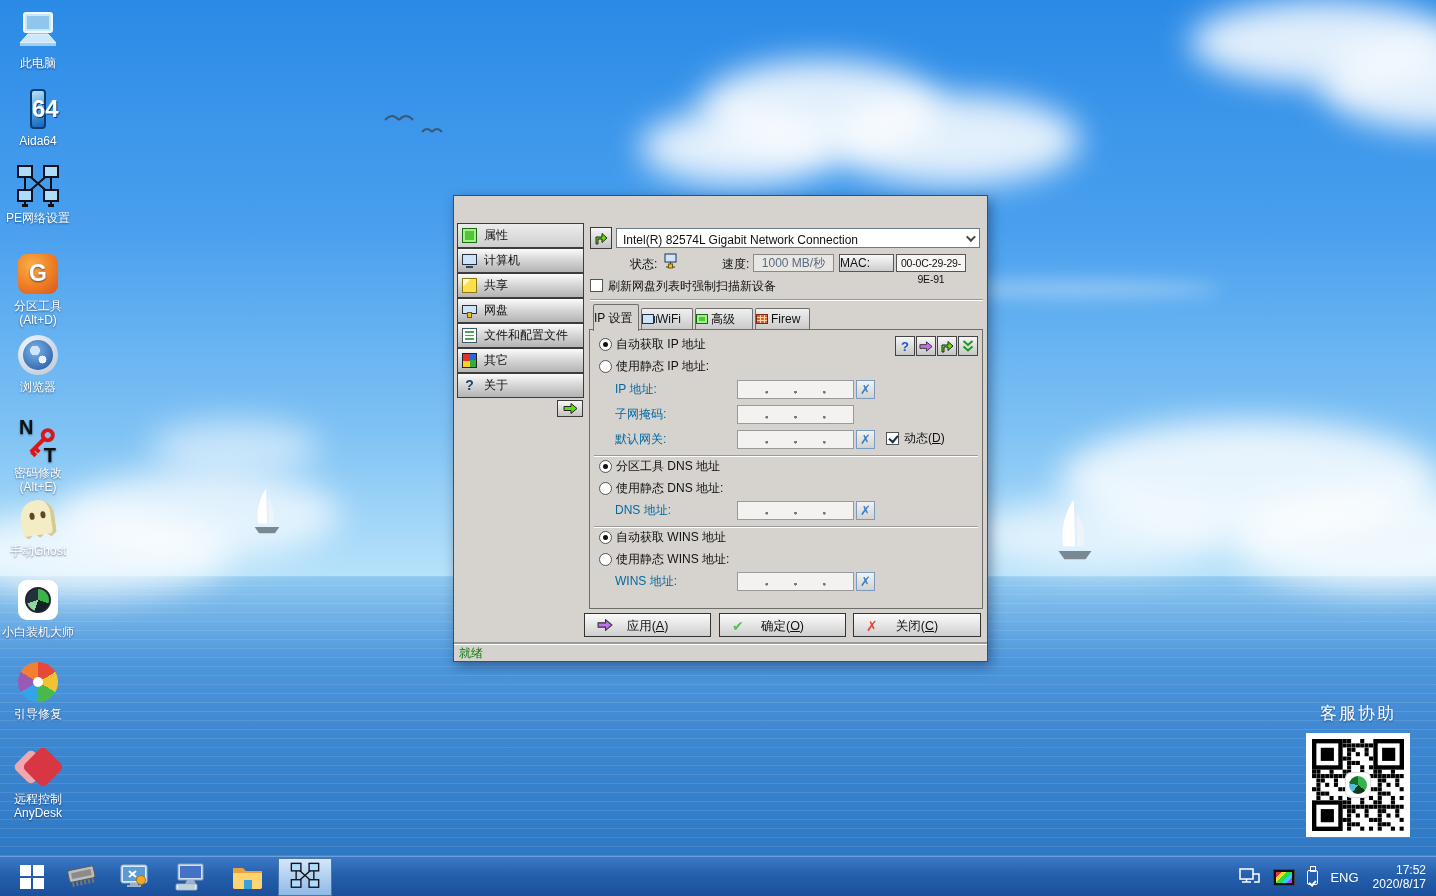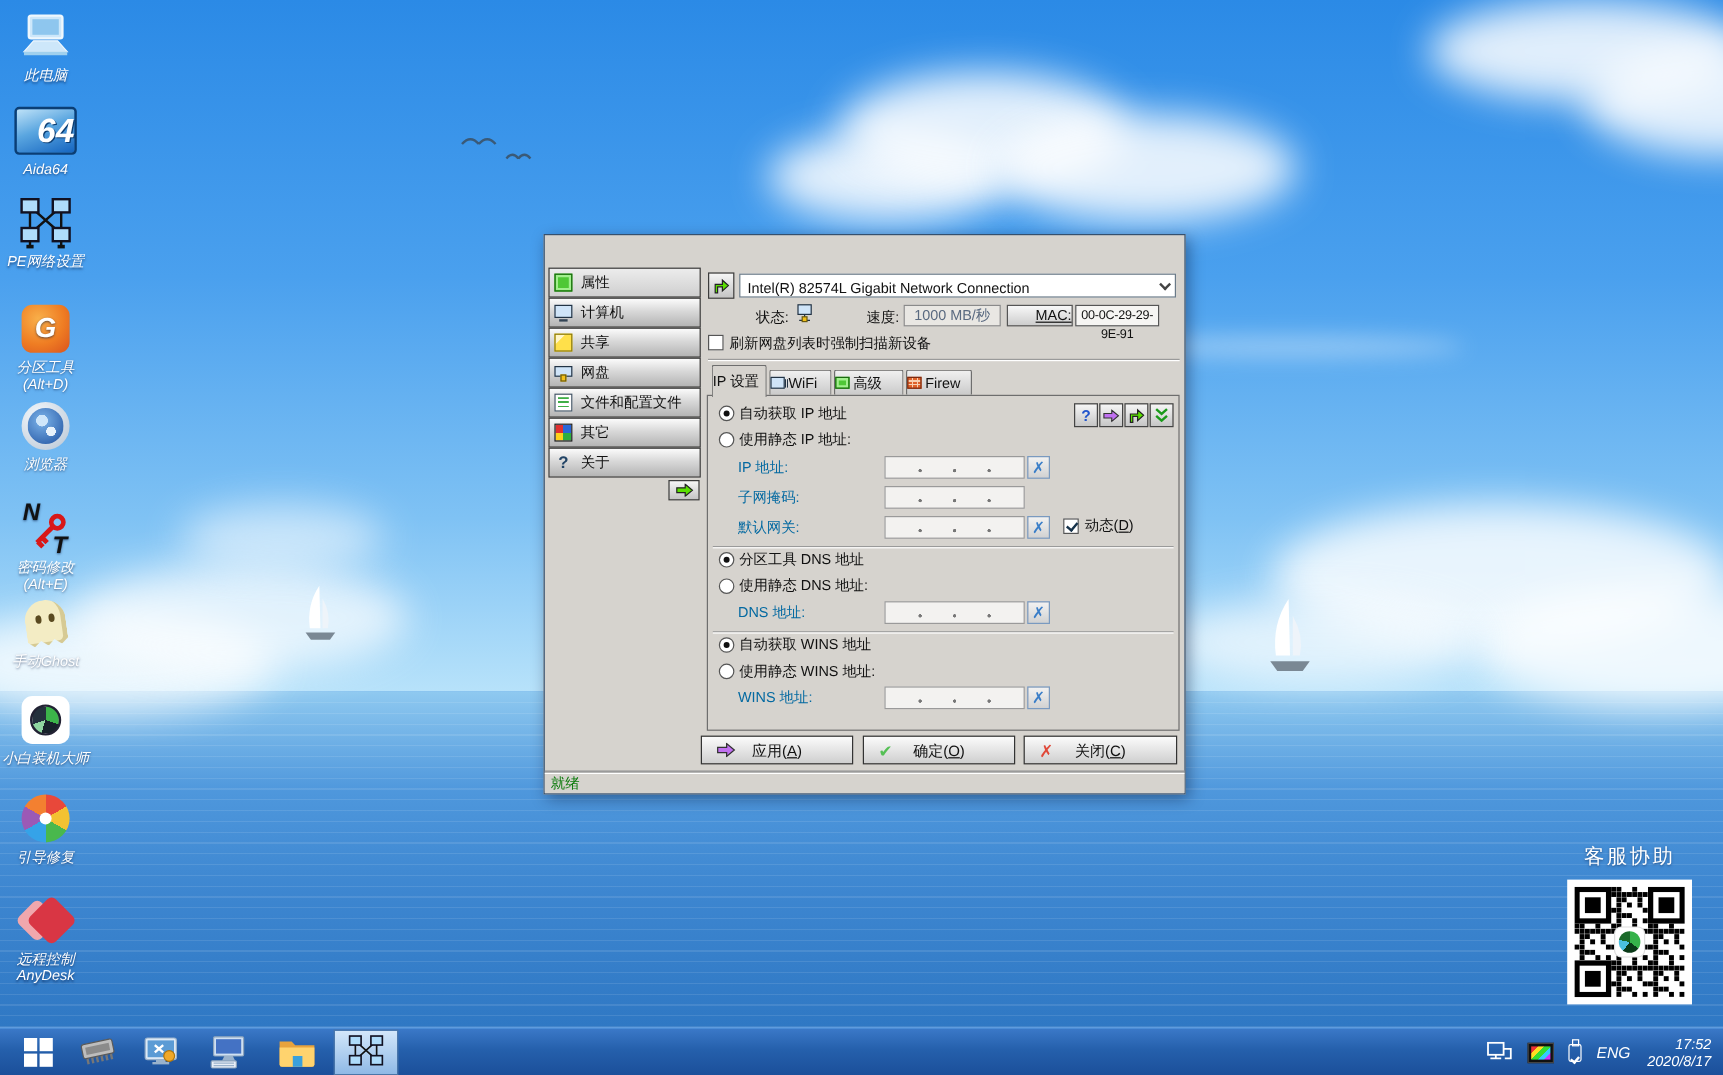--- a/index.html
+++ b/index.html
@@ -12,27 +12,27 @@
   .sea { position:absolute; left:0; top:576px; width:1436px; height:280px;
          background:linear-gradient(180deg,#8fc9f0 0%,#4e97dc 30%,#3d86d0 60%,#2f78c4 100%); }
   .sea::before { content:""; position:absolute; inset:0;
          background:repeating-linear-gradient(180deg, rgba(255,255,255,.10) 0 1px, transparent 1px 9px); }
   .cloud { position:absolute; background:#fff; border-radius:50%; filter:blur(16px); opacity:.85; }
   .streak { position:absolute; background:#fff; border-radius:50%; filter:blur(9px); opacity:.35; }
   .bird-svg { position:absolute; }
 
   
   .dicon { position:absolute; left:2px; width:72px; text-align:center; color:#fff;
-           font-size:12px; line-height:14px; text-shadow:0 1px 2px rgba(0,20,60,.6); z-index:3; cursor:default;font-style:italic; }
+           font-size:12px; line-height:14px; text-shadow:0 1px 2px rgba(0,20,60,.6); z-index:3; cursor:default; }
   .dicon .art { height:46px; display:flex; align-items:center; justify-content:center; margin-bottom:2px; }
   .dicon .l2:empty { display:none; }
   .dicon .lbl span { display:block; }
-  .sq64 { width:52px; height:40px; border-radius:4px; border:2px solid #0b3e74;
+  .sq64 { width:16px; height:40px; border-radius:4px; border:2px solid #0b3e74;
           background:linear-gradient(160deg,#bfe2f8 0%,#5aa6e0 45%,#1565c0 100%);
-          color:#fff; font-weight:bold; font-size:28px; line-height:36px; text-align:right;
+          color:#fff; font-weight:bold; font-size:24px; line-height:36px; text-align:center;
           text-shadow:1px 1px 0 #0b3e74; }
   .diskg { width:40px; height:40px; border-radius:9px;
            background:radial-gradient(circle at 35% 30%,#f9b04a,#ef7d23 55%,#d9531e 100%);
            color:#fff; font-weight:bold; font-size:23px; line-height:38px; text-align:center; }
   .globe { width:40px; height:40px; border-radius:50%; background:radial-gradient(circle at 35% 30%,#f4f8fc,#c3cfdc 80%);
            display:flex; align-items:center; justify-content:center; }
   .globe i { display:block; width:30px; height:30px; border-radius:50%;
            background:radial-gradient(circle at 40% 35%,#cfe6fa 0 18%,transparent 19%),
                       radial-gradient(circle at 65% 65%,#e8f2fb 0 14%,transparent 15%),
                       radial-gradient(circle at 40% 35%,#7db4ea,#2c5faa 85%); }
@@ -104,22 +104,22 @@
               background:linear-gradient(180deg,#f6f6f6,#c4c4c4); border:1px solid #3c3c3c; }
 
   
   .combobox { position:absolute; left:162px; top:32px; width:364px; height:20px; background:#fff;
               border:1px solid #6a7a88; display:flex; align-items:center; padding:4px 20px 0 6px; cursor:pointer; }
   .combobox .chev { position:absolute; right:6px; top:6px; width:7px; height:7px;
               border-right:2px solid #444; border-bottom:2px solid #444; transform:rotate(45deg) translateY(-2px); }
   .slabel { position:absolute; height:16px; line-height:16px; }
   .sunkbox { position:absolute; height:18px; line-height:16px; text-align:center;
              background:#e9e7e3; border:1px solid #8a8a8a; color:#5a6a80; }
-  .raisedbox { position:absolute; height:18px; line-height:16px; text-align:right;
-             background:linear-gradient(180deg,#f8f8f8,#cdcdcd); border:1px solid #555; color:#111;text-decoration:underline; }
+  .raisedbox { position:absolute; height:18px; line-height:16px; text-align:left;
+             background:linear-gradient(180deg,#f8f8f8,#cdcdcd); border:1px solid #555; color:#111; }
   .valbox { position:absolute; height:18px; line-height:16px; text-align:center; background:#f6f5f3;
              border:1px solid #555; font-size:10.5px; letter-spacing:-0.2px; }
 
   .checkbox { position:absolute; width:13px; height:13px; background:#fff; border:1px solid #555; }
   .checkbox.checked::after { content:""; position:absolute; left:2px; top:2px; width:7px; height:4px;
              border-left:2px solid #16324a; border-bottom:2px solid #16324a; transform:rotate(-50deg); }
   .radio { position:absolute; width:13px; height:13px; border-radius:50%; background:#fff; border:1px solid #555; }
   .radio.sel::after { content:""; position:absolute; inset:3px; border-radius:50%; background:#111; }
   .lbl12 { position:absolute; height:15px; line-height:15px; white-space:nowrap; }
   .dim { color:#0369a1; }
@@ -164,21 +164,21 @@
                border-top:1px solid #fff; box-shadow:0 -2px 0 #9a9a9a; color:#0a7a0a;
                line-height:16px; padding-left:5px; }
 
   
   .taskbar { position:absolute; left:0; top:856px; width:1436px; height:40px; z-index:20;
              background:linear-gradient(180deg,#3b79c8 0%,#2560ac 45%,#1b4f9a 100%); border-top:1px solid #6ba0dc; }
   .tbtn { position:absolute; top:1px; height:38px; display:flex; align-items:center; justify-content:center; cursor:pointer; }
   .tbtn.active { background:linear-gradient(180deg,#d3e7fa,#8fb9e6); border:1px solid #4a76a8; }
   .winlogo { display:grid; grid-template-columns:11px 11px; grid-template-rows:11px 11px; gap:2px; }
   .winlogo i { background:#fff; }
-  .tray { position:absolute; right:0; top:0; height:40px; display:flex; align-items:center; color:#fff;font-style:italic; }
+  .tray { position:absolute; right:0; top:0; height:40px; display:flex; align-items:center; color:#fff; }
   .trayicon { margin-right:12px; }
   .eng { font-size:13px; margin-right:14px; }
   .clock { font-size:12px; line-height:14px; text-align:right; margin-right:10px; }
   .colormon { width:22px; height:17px; background:#111; border:1px solid #444; padding:2px; }
   .colormon i { display:block; width:100%; height:100%;
                 background:linear-gradient(135deg,#e33 0 20%,#fd2 20% 40%,#3d3 40% 60%,#3cf 60% 80%,#c3f 80% 100%); }
   .usb { position:relative; width:11px; height:15px; border:1.5px solid #fff; border-radius:2px; }
   .usb::before { content:""; position:absolute; left:2px; top:-5px; width:4px; height:4px; border:1.5px solid #fff; }
   .usb::after { content:""; position:absolute; left:1px; top:9px; width:5px; height:3px;
                 border-left:2px solid #fff; border-bottom:2px solid #fff; transform:rotate(-50deg); }

